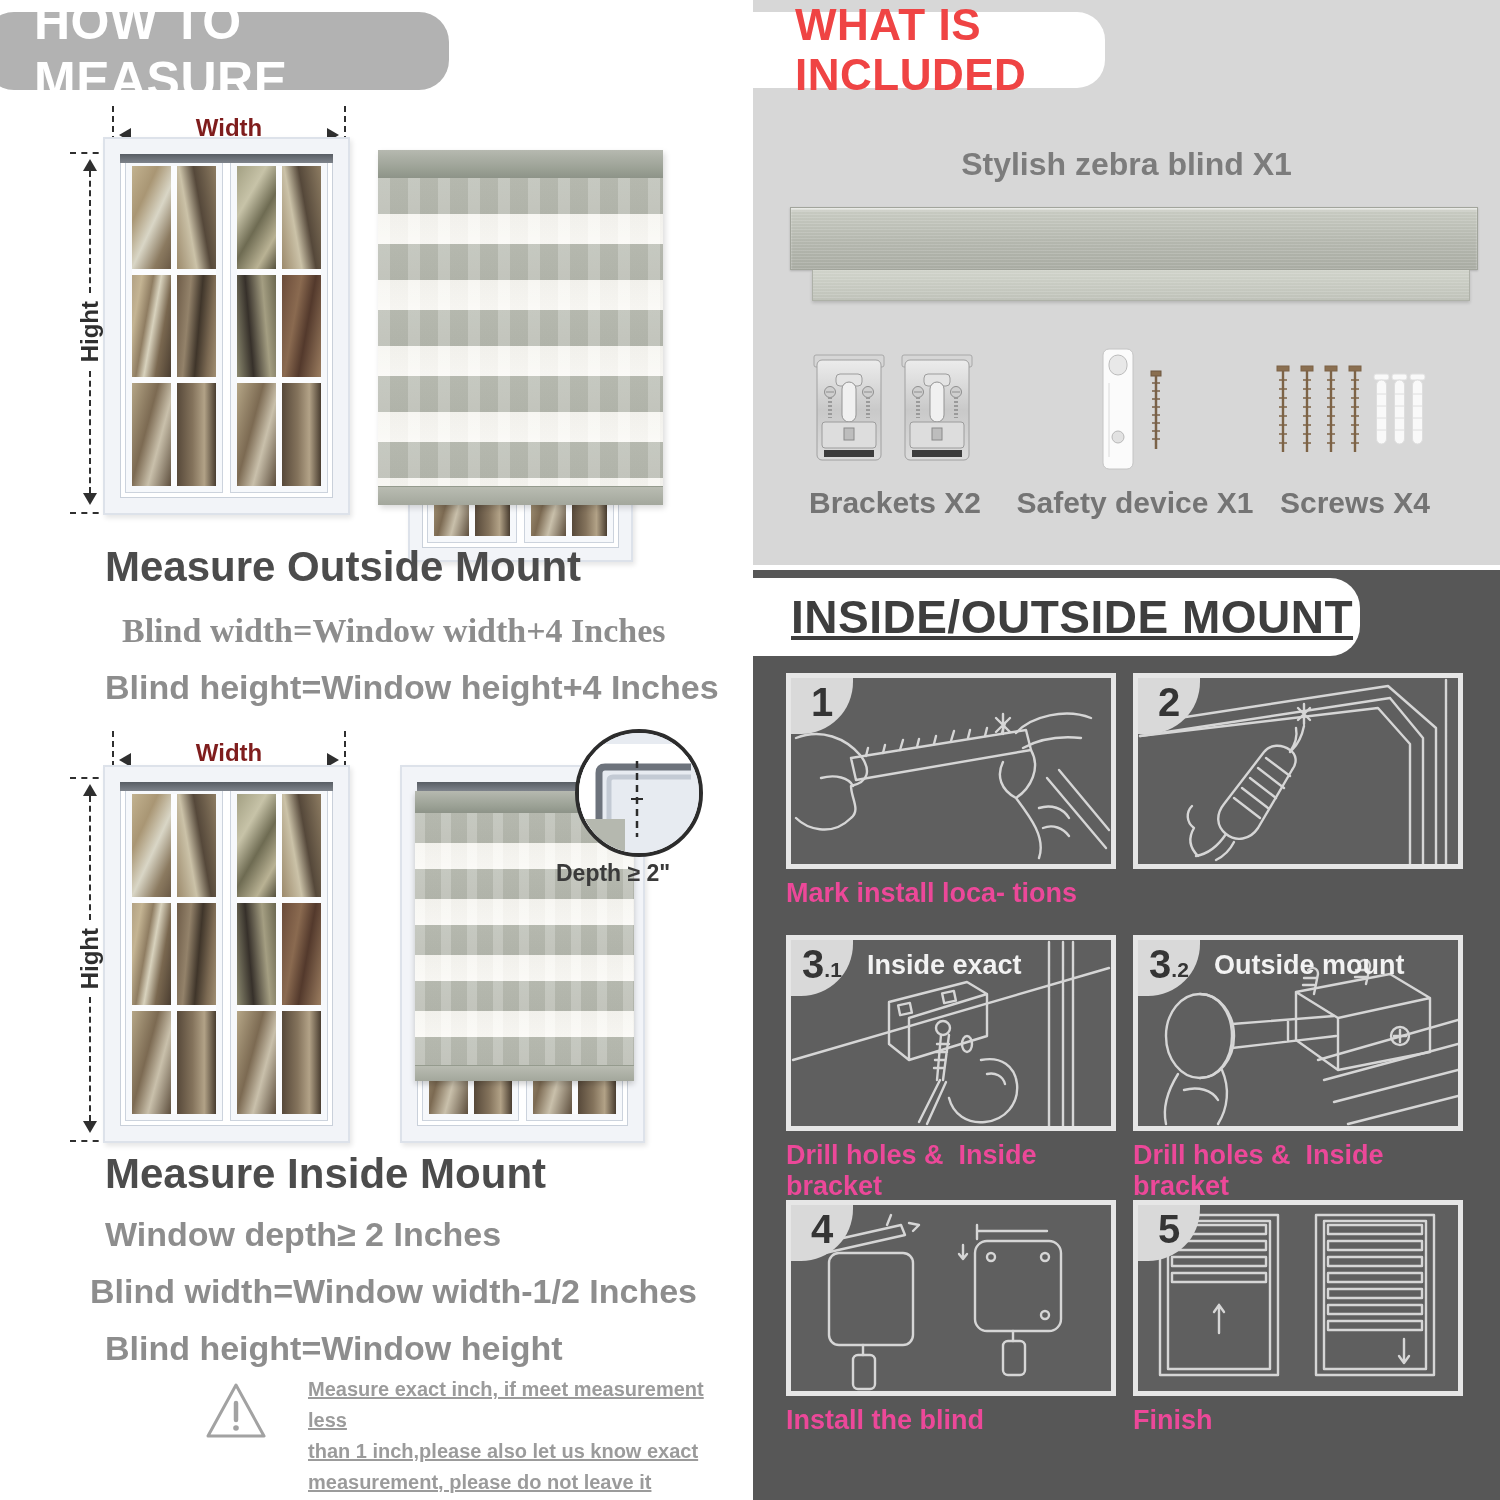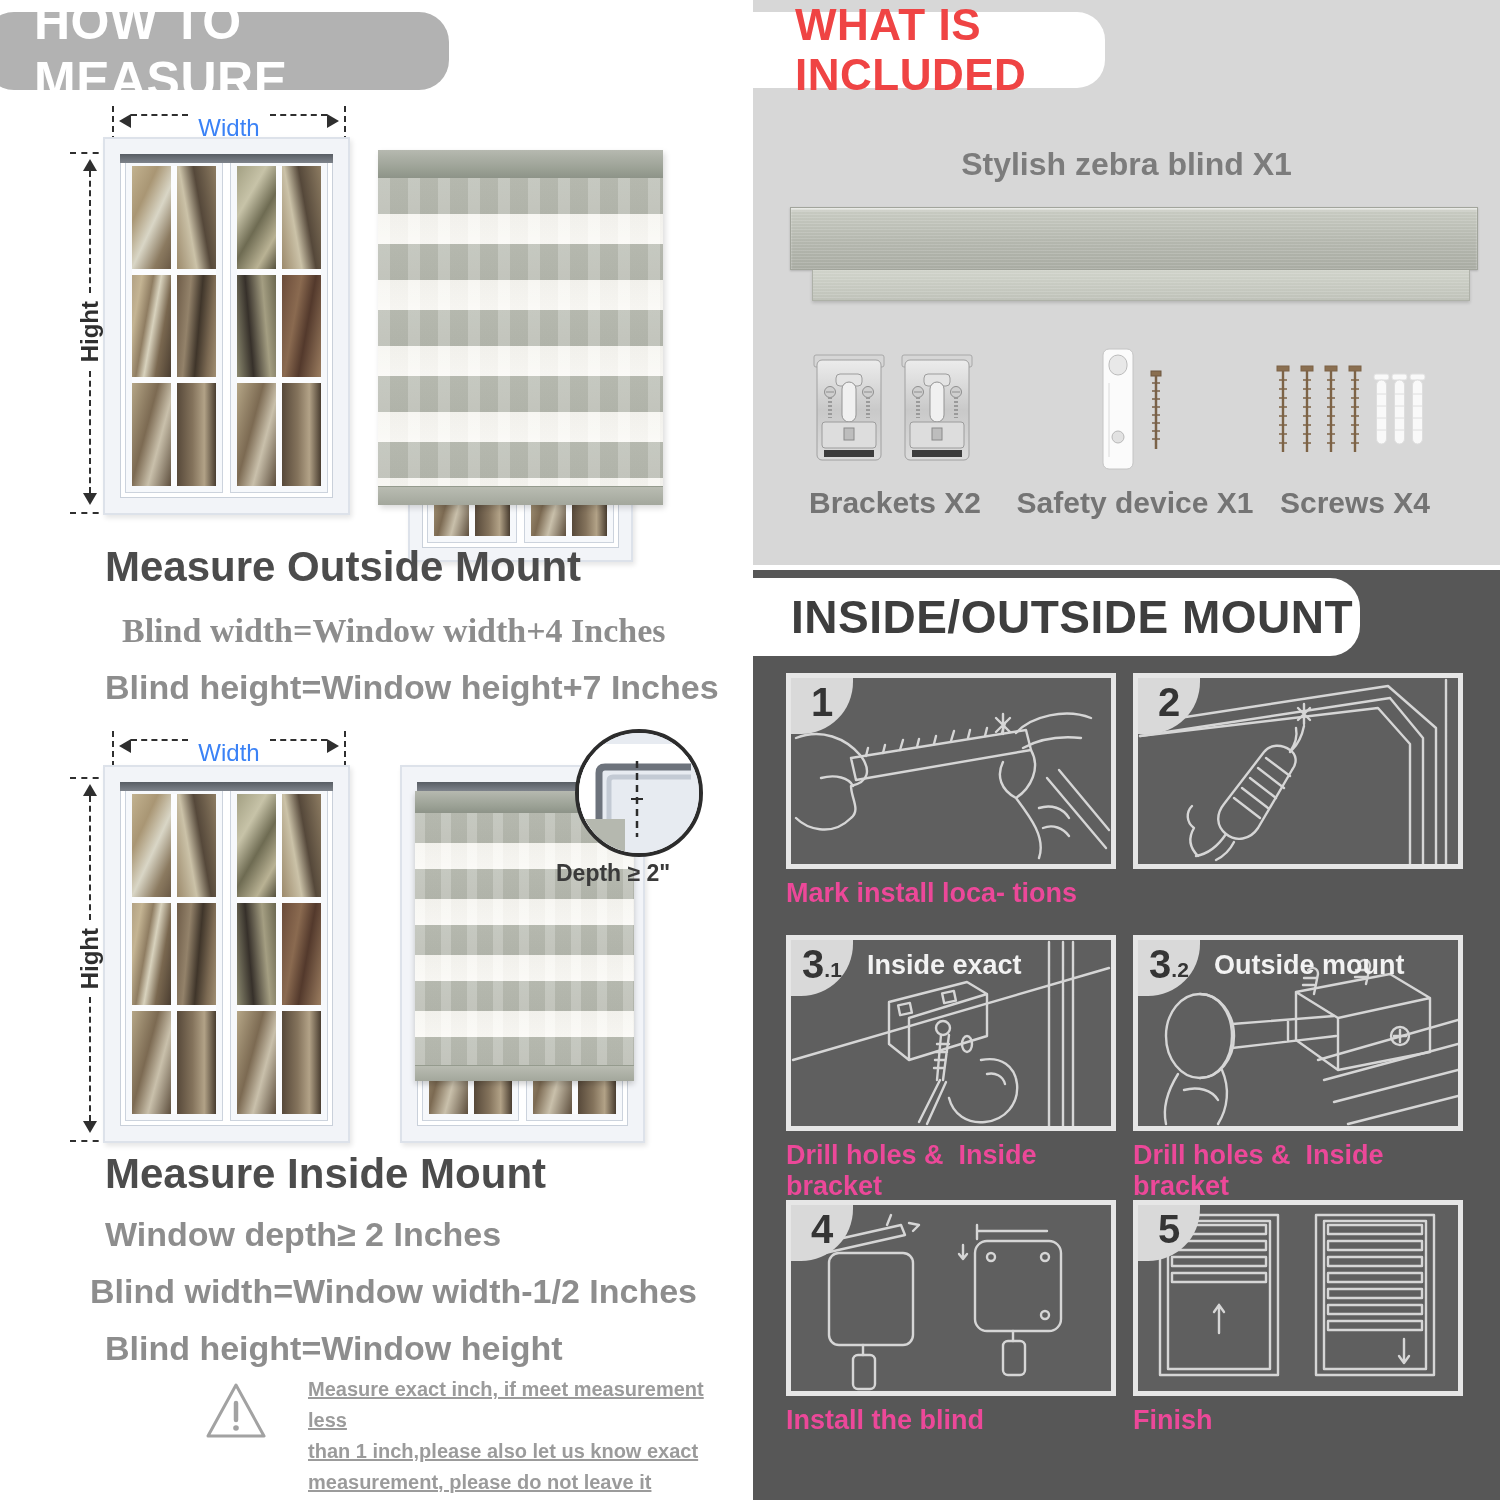--- a/index.html
+++ b/index.html
@@ -14,21 +14,21 @@
   .left-header {
     left:-16px; top:12px; width:465px; height:78px;
     background:#b2b2b2; border-radius:30px;
     display:flex; align-items:center; padding-left:50px;
     color:#ffffff; font-size:50px; font-weight:bold; letter-spacing:.5px;
   }
   .sec-title { color:#4c4c4c; font-size:42px; font-weight:bold; }
   .sec-line  { color:#8d8d8d; font-size:34px; font-weight:bold; }
 
   
-  .harrow { display:flex; align-items:flex-start; color:#3b82f6; font-size:24px; font-weight:normal; }
+  .harrow { display:flex; align-items:flex-end; color:#7f1d1d; font-size:24px; font-weight:bold; }
   .harrow .dash { flex:1; border-top:2px dashed #2f2f2f; height:0; }
   .harrow .lbl { margin:0 10px; }
   .ah-l { width:0; height:0; border:7px solid transparent; border-right:12px solid #2f2f2f; }
   .ah-r { width:0; height:0; border:7px solid transparent; border-left:12px solid #2f2f2f; }
   .varrow { display:flex; flex-direction:column; align-items:center; color:#2f2f2f; }
   .varrow .vdash { flex:1; border-left:2px dashed #2f2f2f; width:0; }
   .varrow .vlbl { font-size:24px; font-weight:bold; writing-mode:vertical-rl; transform:rotate(180deg); margin:8px 0; }
   .av-u { width:0; height:0; border:7px solid transparent; border-bottom:12px solid #2f2f2f; }
   .av-d { width:0; height:0; border:7px solid transparent; border-top:12px solid #2f2f2f; }
   .tick-v { border-left:2px dashed #2f2f2f; width:0; height:36px; }
@@ -93,21 +93,21 @@
       repeating-linear-gradient(180deg, rgba(255,255,255,.14) 0 1px, transparent 1px 3px),
       linear-gradient(180deg,#d0d3ca,#bfc2b9);
     box-shadow:0 2px 3px rgba(0,0,0,.15); border:1px solid #aeb1a8; border-top:none; }
   .item-label { color:#747474; font-size:30px; font-weight:bold; text-align:center; }
 
   .dark-sec { left:753px; top:570px; width:747px; height:930px; background:#575757; }
   .dark-header {
     left:753px; top:578px; width:607px; height:78px; background:#ffffff;
     border-radius:0 30px 30px 0;
     display:flex; align-items:center; padding-left:38px;
-    color:#3e3e3e; font-size:46px; font-weight:bold; letter-spacing:.5px;
+    color:#3e3e3e; font-size:46px; font-weight:bold; letter-spacing:.5px;text-decoration:underline;
   }
 
   
   .step { position:absolute; width:330px; }
   .panel { position:relative; width:330px; height:196px; background:#5f5f5f;
     border:5px solid #e6e6e6; overflow:hidden; }
   .badge { position:absolute; left:0; top:0; width:62px; height:56px; background:#d9d9d9;
     border-radius:0 0 52px 0; display:flex; align-items:flex-start; justify-content:center;
     padding-top:2px; color:#353535; font-size:40px; font-weight:bold; z-index:3; }
   .badge .sub { font-size:21px; margin-top:16px; }
@@ -195,21 +195,21 @@
     </div>
     <div class="zebra" style="position:absolute; left:0; top:0; width:285px; height:355px;">
       <div class="zb-cassette"></div>
       <div class="zb-body"></div>
       <div class="zb-rail"></div>
     </div>
   </div>
 
   <div class="abs sec-title" style="left:105px; top:543px;">Measure Outside Mount</div>
   <div class="abs sec-line" style="left:122px; top:612px;font-family:Liberation Serif, serif;">Blind width=Window width+4 Inches</div>
-  <div class="abs sec-line" style="left:105px; top:668px;">Blind height=Window height+7 Inches</div>
+  <div class="abs sec-line" style="left:105px; top:668px;">Blind height=Window height+4 Inches</div>
 
   <div class="abs tick-v" style="left:112px; top:731px;"></div>
   <div class="abs tick-v" style="left:344px; top:731px;"></div>
   <div class="abs harrow" style="left:112px; top:739px; width:234px;">
     <span class="ah-l"></span>
     <span class="dash"></span>
     <span class="lbl">Width</span>
     <span class="dash"></span>
     <span class="ah-r"></span>
   </div>

